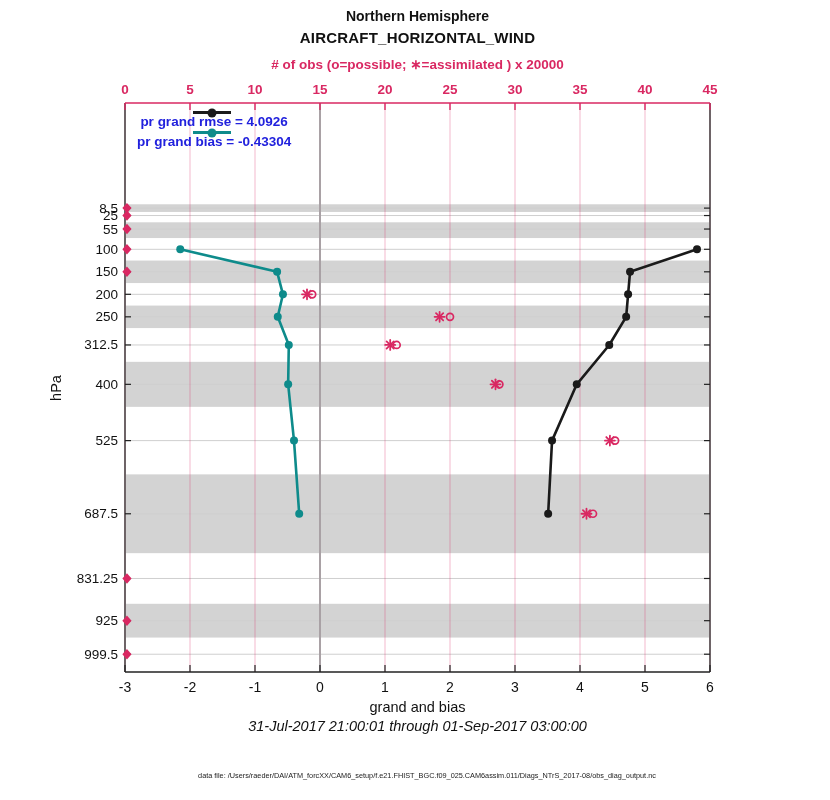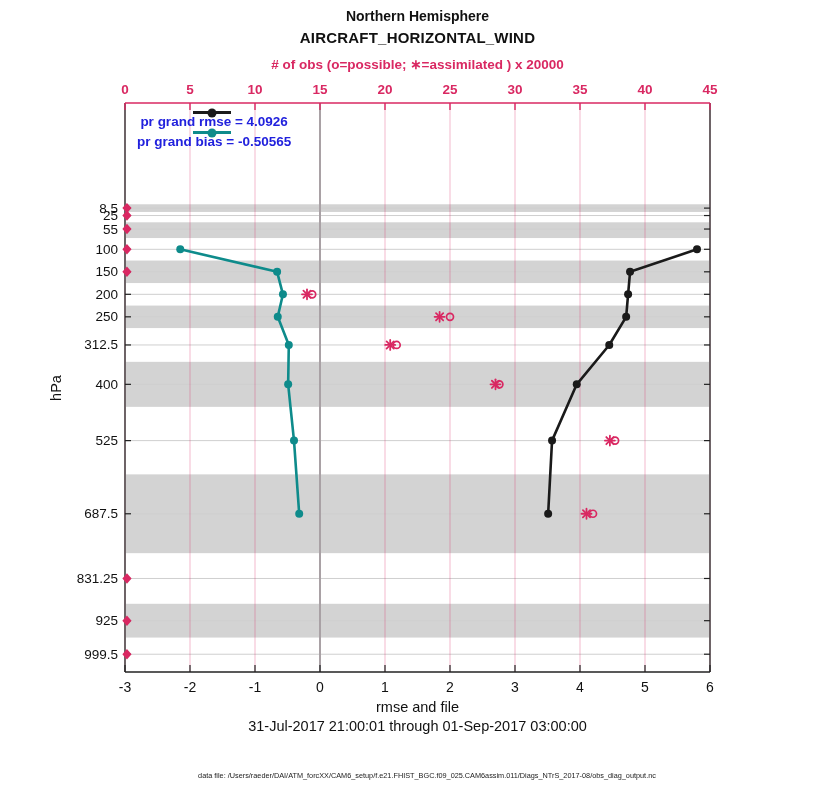--- a/index.html
+++ b/index.html
@@ -10,21 +10,21 @@
     font-family:"Liberation Sans", sans-serif;
     overflow:hidden;
   }
   #plot-svg{position:absolute;left:0;top:0;}
   svg text{font-family:"Liberation Sans", sans-serif;}
   .centered{position:absolute;left:125px;width:585px;text-align:center;}
   .title1{top:8px;font-size:14px;font-weight:bold;color:#111;}
   .title2{top:29px;font-size:15px;font-weight:bold;color:#111;letter-spacing:0.2px;}
   .topaxis-label{top:56px;font-size:13.5px;font-weight:bold;}
   .xlabel{top:699px;font-size:14.5px;color:#111;}
-  .date-line{top:718px;font-size:14.5px;color:#111;}
+  .date-line{top:718px;font-size:14.5px;color:#111;font-style:italic;}
   .datafile{position:absolute;left:12px;top:771px;width:830px;text-align:center;font-size:7.3px;color:#222;}
   #legend{position:absolute;left:137px;top:111px;}
   .legend-row{display:flex;align-items:center;height:20px;flex-direction:column;}
   .legend-sample{position:relative;width:38px;height:3px;margin-right:5px;}
   .legend-dot{position:absolute;left:50%;top:50%;width:9px;height:9px;border-radius:50%;transform:translate(-50%,-50%);}
   .legend-label{font-size:13.5px;font-weight:bold;}
 </style>
 </head>
 <body>
 
@@ -242,21 +242,21 @@
       <div class="legend-row">
         <span class="legend-sample" style="background: rgb(26, 26, 26);">
           <span class="legend-dot" style="background: rgb(26, 26, 26);"></span>
         </span>
         <span class="legend-label" style="color: rgb(33, 33, 221);">pr grand rmse = 4.0926</span>
       </div>
       <div class="legend-row">
         <span class="legend-sample" style="background: rgb(14, 139, 139);">
           <span class="legend-dot" style="background: rgb(14, 139, 139);"></span>
         </span>
-        <span class="legend-label" style="color: rgb(33, 33, 221);">pr grand bias = -0.50565</span>
+        <span class="legend-label" style="color: rgb(33, 33, 221);">pr grand bias = -0.43304</span>
       </div>
     </div>
 
-  <div class="centered xlabel">rmse and file</div>
+  <div class="centered xlabel">grand and bias</div>
   <div class="centered date-line">31-Jul-2017 21:00:01 through 01-Sep-2017 03:00:00</div>
   <div class="datafile">data file: /Users/raeder/DAI/ATM_forcXX/CAM6_setup/f.e21.FHIST_BGC.f09_025.CAM6assim.011/Diags_NTrS_2017-08/obs_diag_output.nc</div>
 
 </div>
 
 </body></html>

